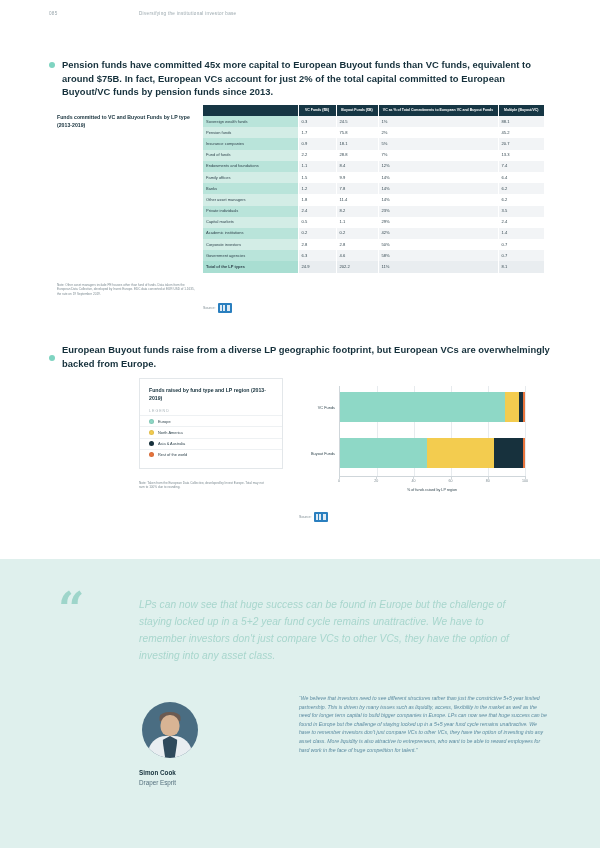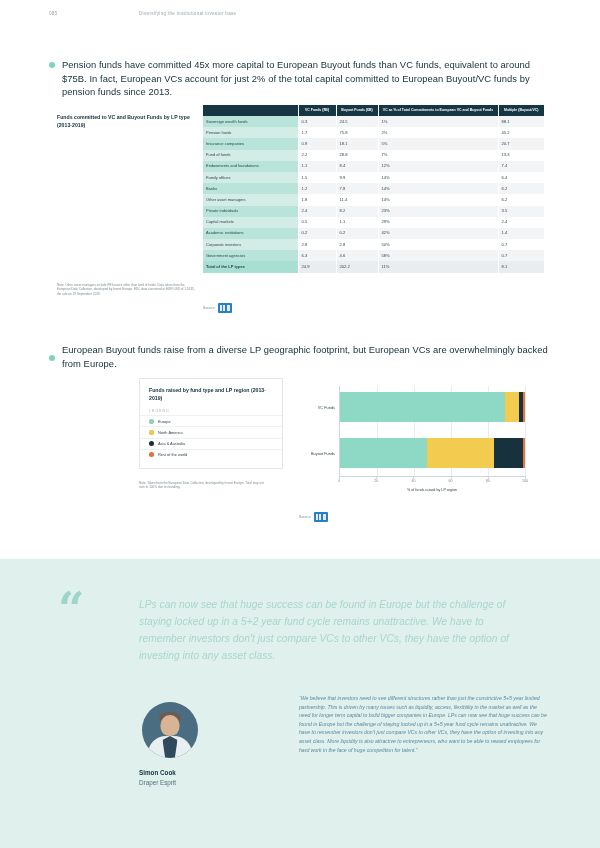--- a/index.html
+++ b/index.html
@@ -36,21 +36,21 @@
     width: 6px; height: 6px;
     border-radius: 50%;
     background: #7fd4c1;
     margin-top: 3.5px;
     margin-right: 7px;
     flex: 0 0 auto;
   }
   .section-head {
     font-size: 9.4px;
     line-height: 13.6px;
-    font-weight: 400;
+    font-weight: 700;
     color: #15303b;
     letter-spacing: .05px;
   }
 
   #sec1 { top: 58px; }
   #sec2 { top: 343px; align-items: center; }
 
   
   .fig1 { position: absolute; top: 105px; left: 57px; width: 487px; }
   .fig1-caption {

